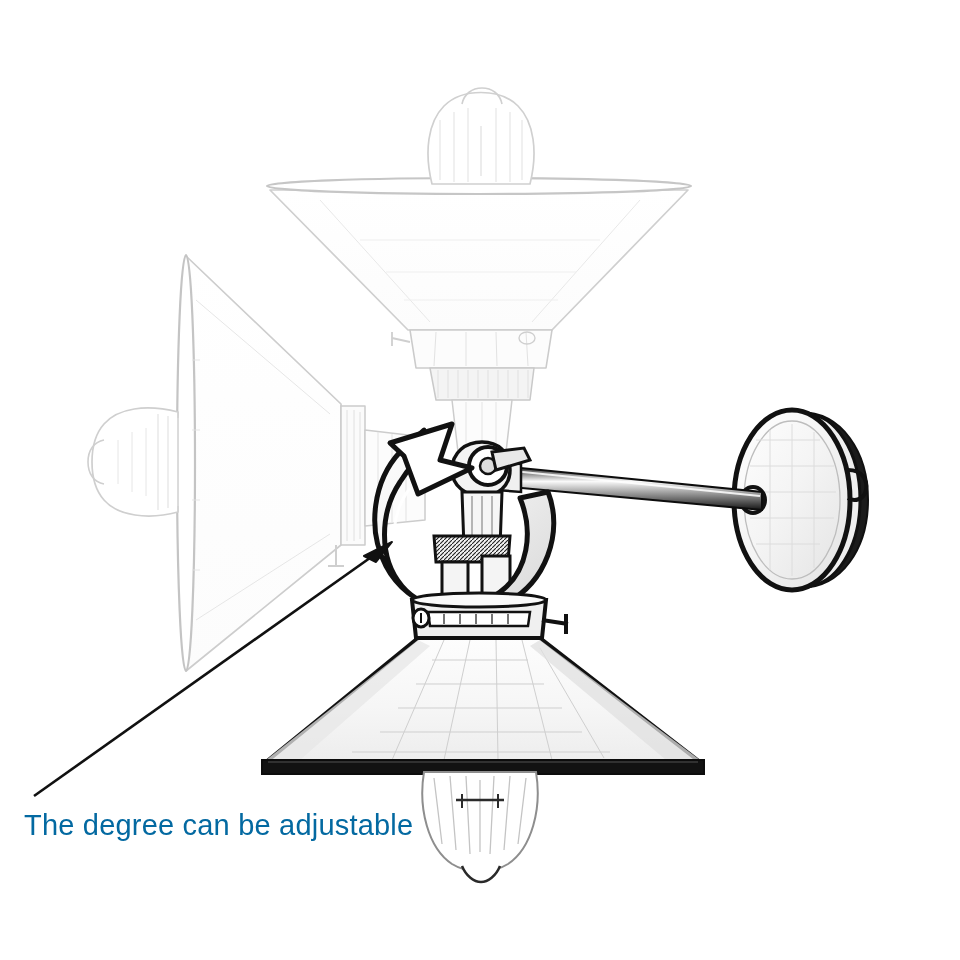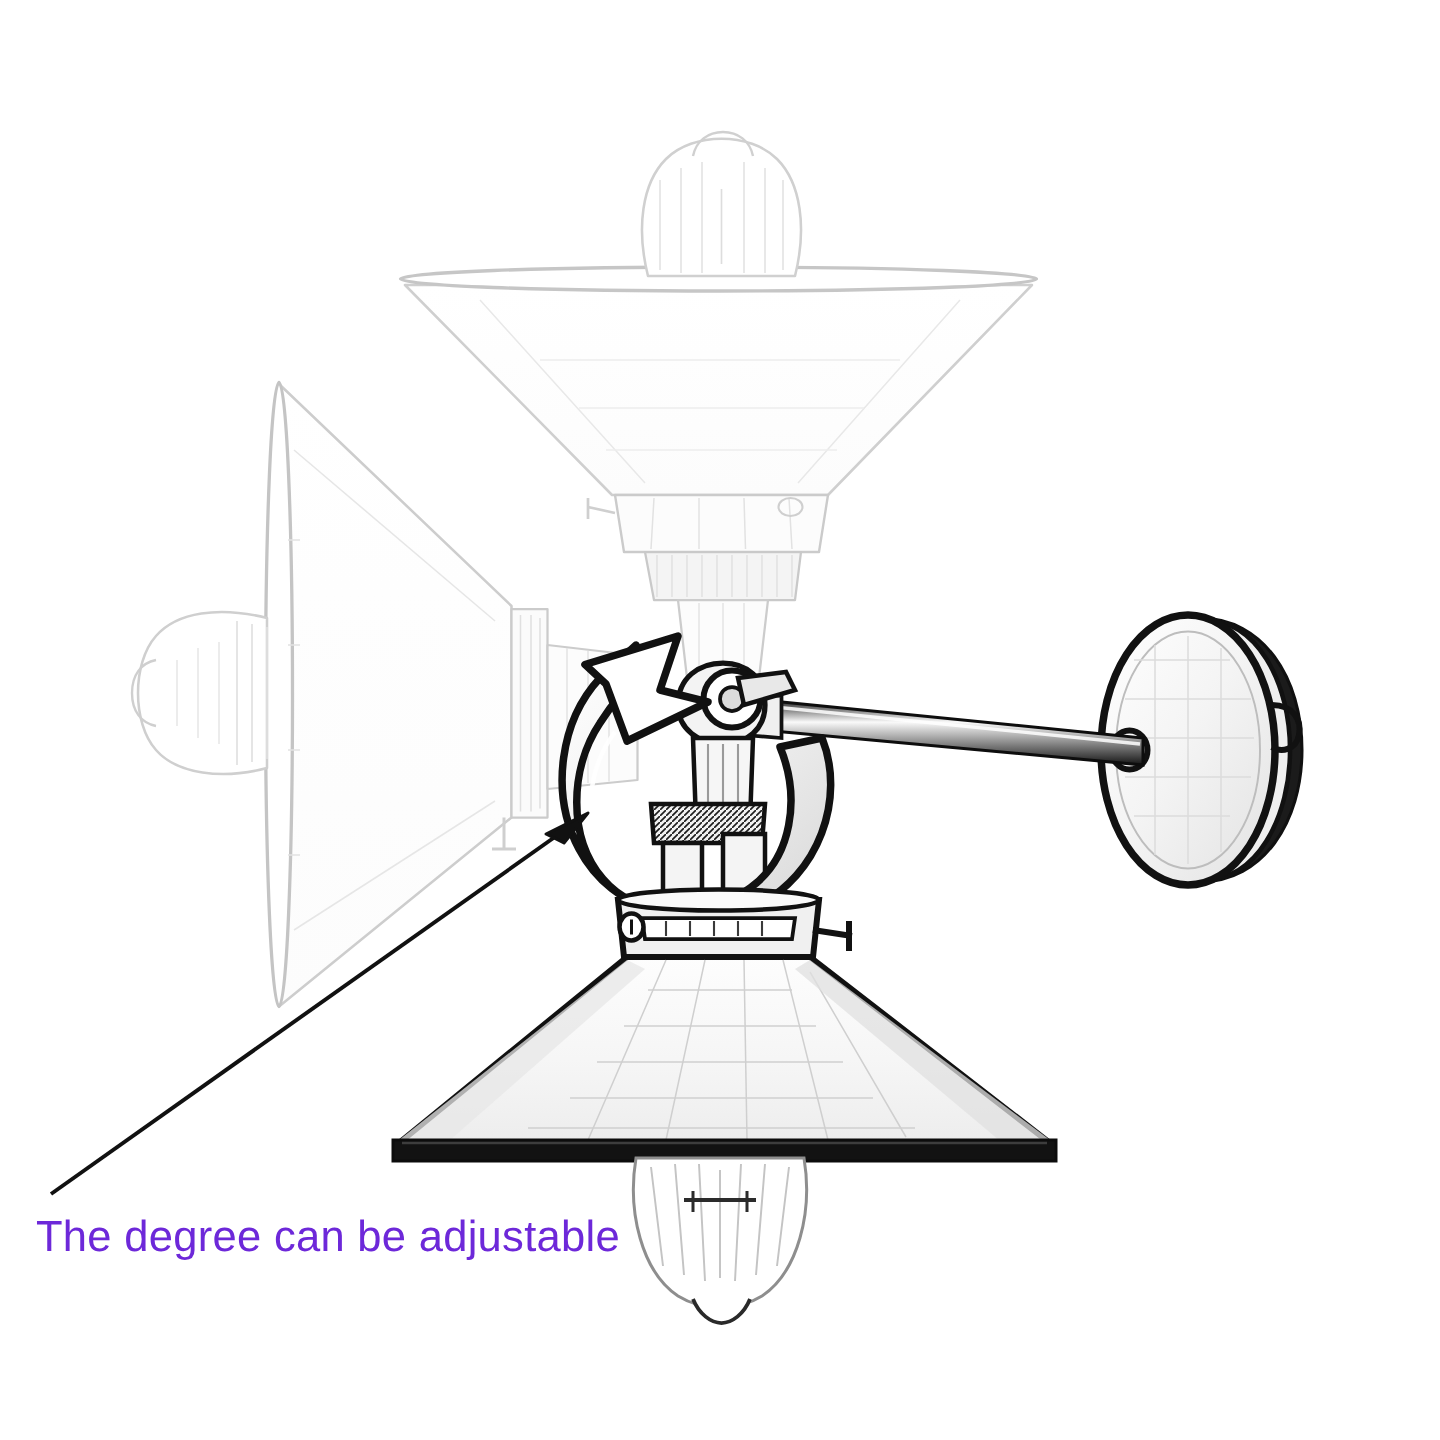--- a/index.html
+++ b/index.html
@@ -268,16 +268,16 @@
     </g>
 
     <g>
       <path d="M34 796 L384 548" stroke="#111111" stroke-width="2.6" fill="none"></path>
       <path d="M392 542 L364 556 L376 562 Z" fill="#111111" stroke="#111111" stroke-width="2" stroke-linejoin="round"></path>
     </g>
 
   </svg>
 
   <div class="caption-layer">
-    <span class="caption-text" style="color: #6d28d9;">The degree can be adjustable</span>
+    <span class="caption-text" style="color: #0369a1;">The degree can be adjustable</span>
   </div>
 
 </div>
 
 </body></html>

